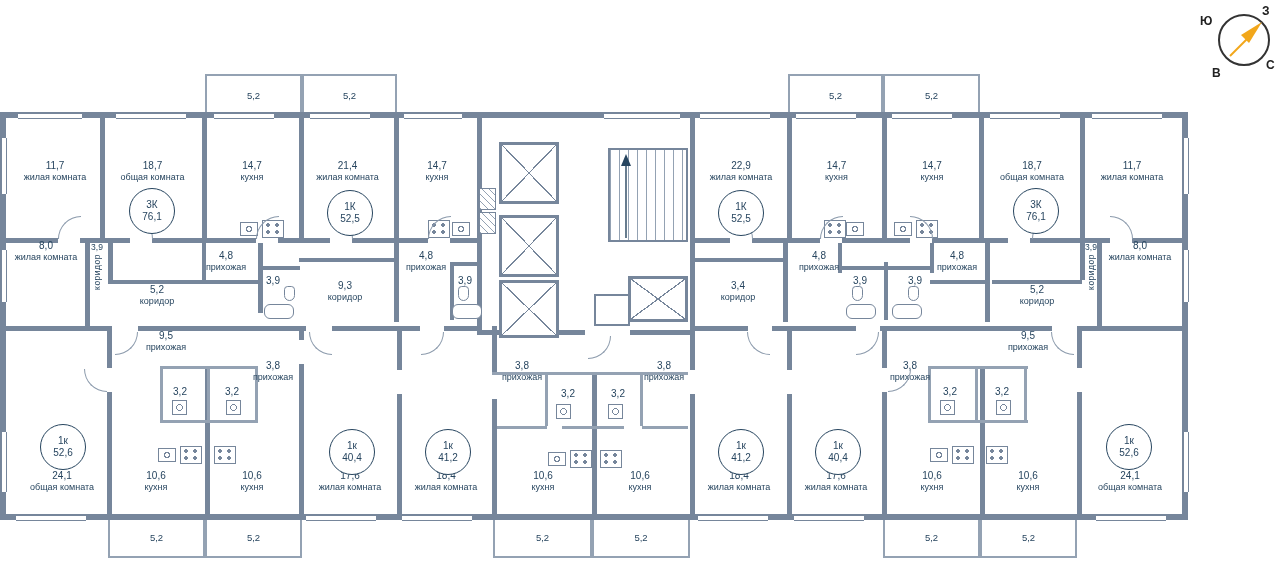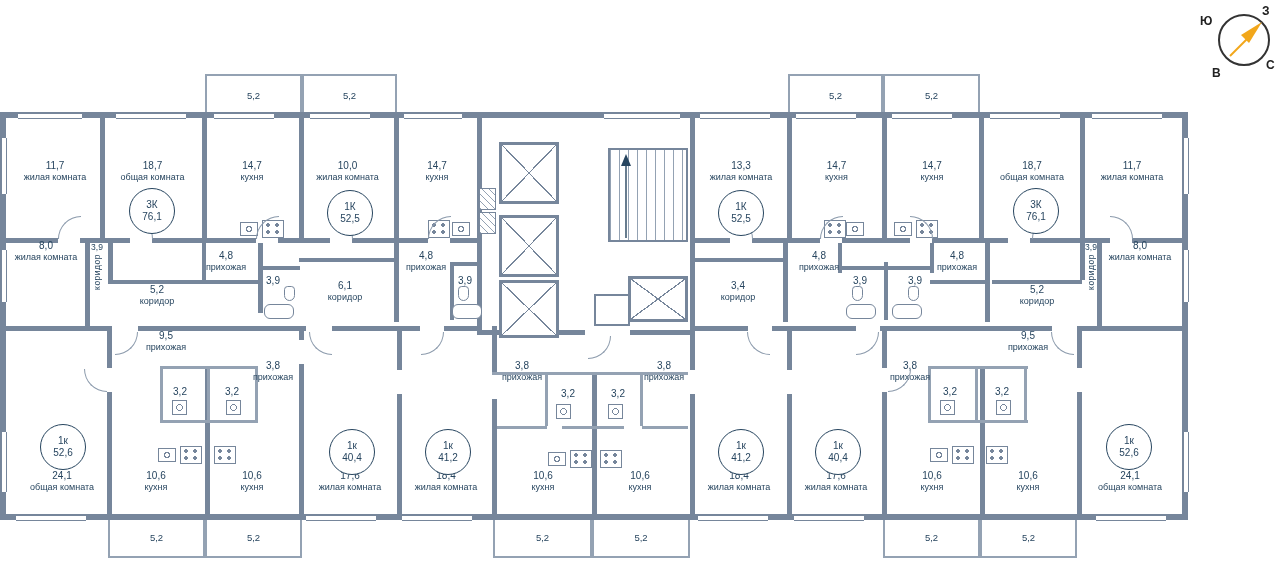--- a/index.html
+++ b/index.html
@@ -280,29 +280,29 @@
     </div>
   <div class="lbl" style="left:104px;top:160px;width:97px">
       <span class="a">18,7</span>
       <span class="n">общая комната</span>
     </div>
   <div class="lbl" style="left:206px;top:160px;width:92px">
       <span class="a">14,7</span>
       <span class="n">кухня</span>
     </div>
   <div class="lbl" style="left:301px;top:160px;width:93px">
-      <span class="a">10,0</span>
+      <span class="a">21,4</span>
       <span class="n">жилая комната</span>
     </div>
   <div class="lbl" style="left:398px;top:160px;width:78px">
       <span class="a">14,7</span>
       <span class="n">кухня</span>
     </div>
   <div class="lbl" style="left:695px;top:160px;width:92px">
-      <span class="a">13,3</span>
+      <span class="a">22,9</span>
       <span class="n">жилая комната</span>
     </div>
   <div class="lbl" style="left:790px;top:160px;width:93px">
       <span class="a">14,7</span>
       <span class="n">кухня</span>
     </div>
   <div class="lbl" style="left:886px;top:160px;width:92px">
       <span class="a">14,7</span>
       <span class="n">кухня</span>
     </div>
@@ -327,21 +327,21 @@
       <span class="n">коридор</span>
     </div>
   <div class="lbl" style="left:196px;top:250px;width:60px">
       <span class="a">4,8</span>
       <span class="n">прихожая</span>
     </div>
   <div class="lbl" style="left:258px;top:275px;width:30px">
       <span class="a">3,9</span>
     </div>
   <div class="lbl" style="left:305px;top:280px;width:80px">
-      <span class="a">6,1</span>
+      <span class="a">9,3</span>
       <span class="n">коридор</span>
     </div>
   <div class="lbl" style="left:396px;top:250px;width:60px">
       <span class="a">4,8</span>
       <span class="n">прихожая</span>
     </div>
   <div class="lbl" style="left:450px;top:275px;width:30px">
       <span class="a">3,9</span>
     </div>
   <div class="lbl" style="left:698px;top:280px;width:80px">

